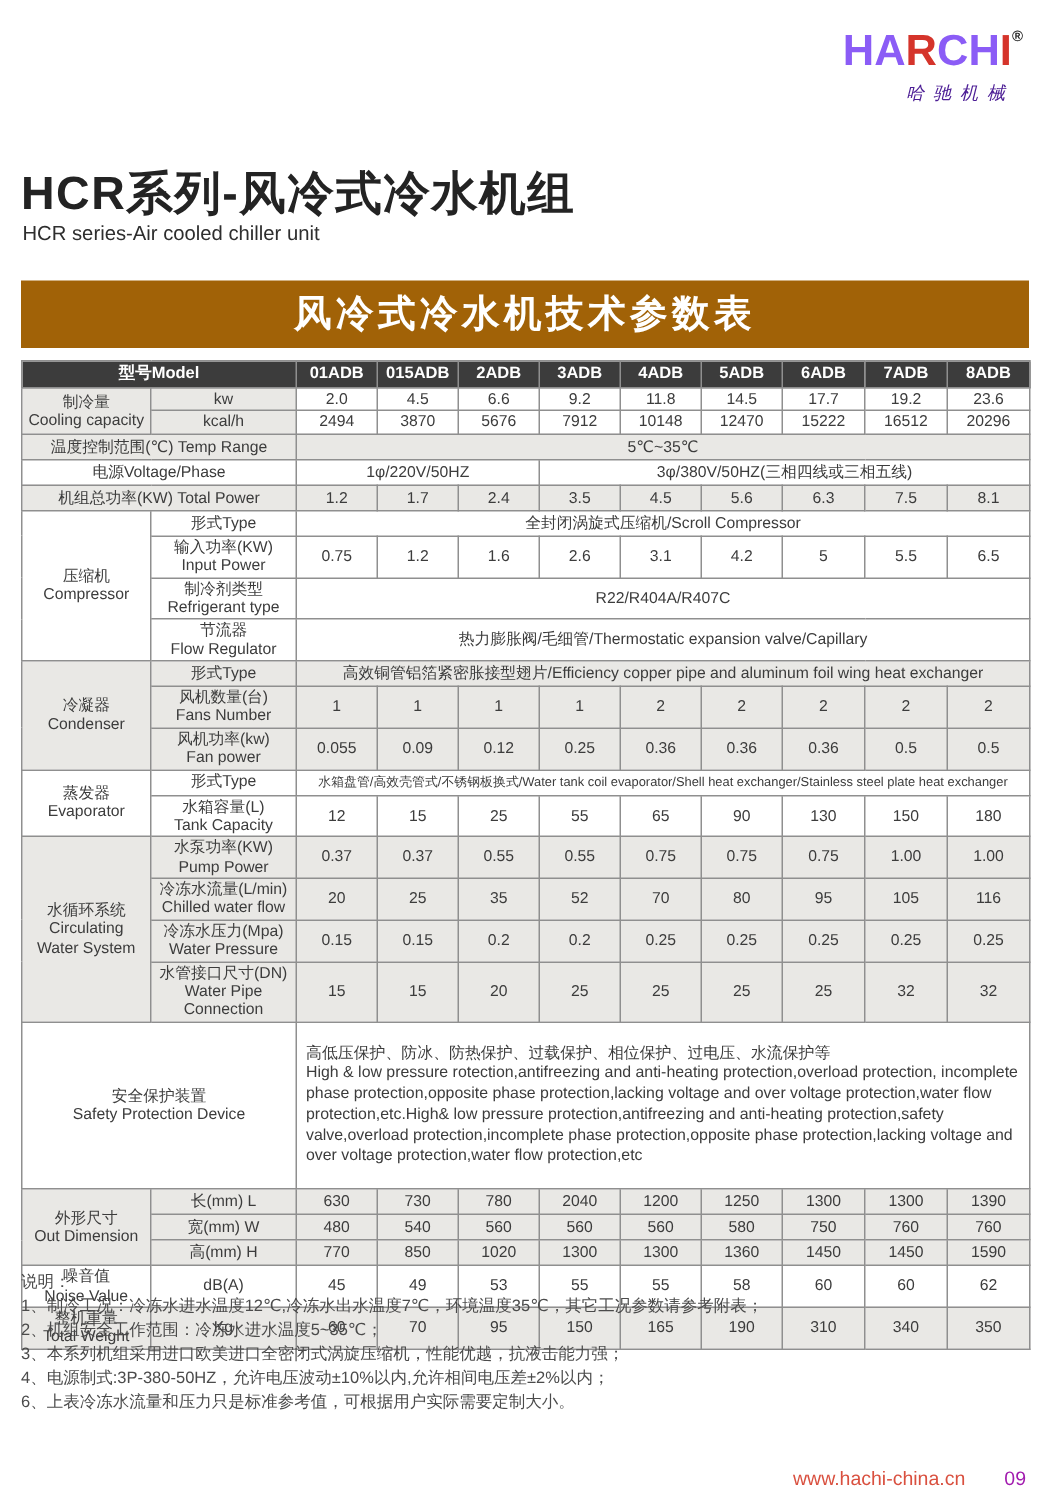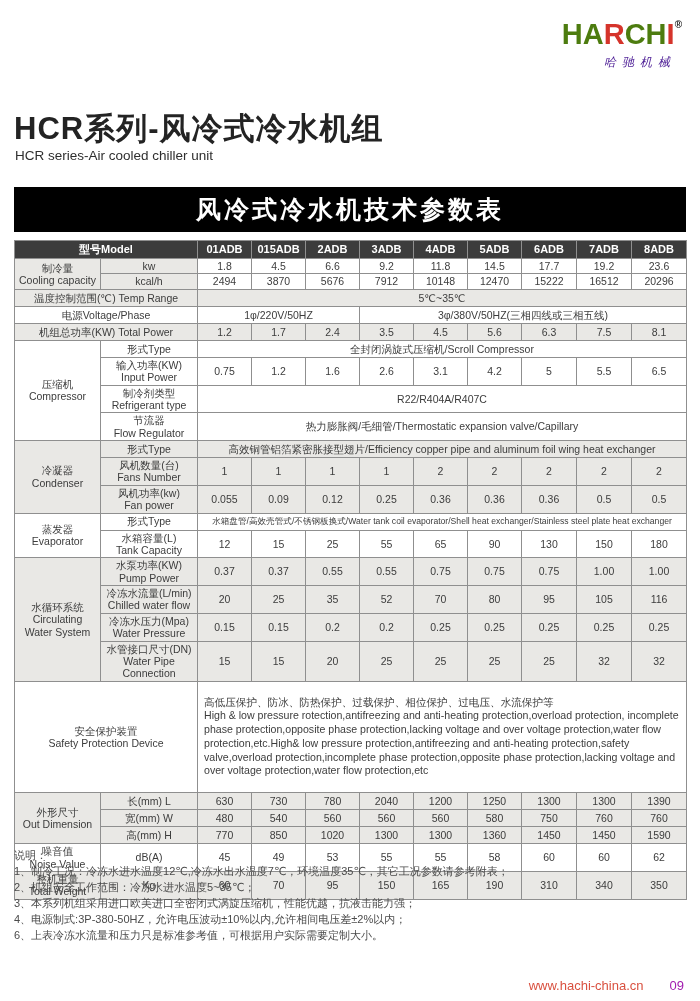--- a/index.html
+++ b/index.html
@@ -3,31 +3,31 @@
 <meta charset="utf-8">
 <style>
   * { margin:0; padding:0; box-sizing:border-box; }
   html,body { background:#ffffff; }
   body { font-family:"Liberation Sans","DejaVu Sans",sans-serif; }
   .page { position:relative; width:700px; height:1001px; background:#fff; overflow:hidden; }
 
   
   .logo { position:absolute; top:20px; right:18px; text-align:right; }
   .logo-word { font-size:29px; font-weight:800; letter-spacing:0px; line-height:1; color:#222; white-space:nowrap; }
-  .logo-dark { color:#4d7c0f; }
+  .logo-dark { color:#8b5cf6; }
   .logo-red { color:#d5342b; }
   .logo-reg { font-size:10px; vertical-align:top; color:#232323; font-weight:700; }
   .logo-sub { font-size:12px; color:#4c1d95; letter-spacing:6px; font-style:italic; margin-top:5px; margin-right:6px; }
 
   
   .title { position:absolute; left:14px; top:108px; font-size:31px; font-weight:700; color:#232323; letter-spacing:1px; }
   .subtitle { position:absolute; left:15px; top:148px; font-size:13.5px; font-weight:500; color:#2e2e2e; }
 
   
-  .banner { position:absolute; left:14px; top:187px; width:672px; height:45px; background:#000000;
+  .banner { position:absolute; left:14px; top:187px; width:672px; height:45px; background:#a16207;
             color:#fff; font-size:25px; font-weight:700; letter-spacing:3px; text-align:center; line-height:45px; }
 
   
   table.spec { position:absolute; left:14px; top:240px; width:672px; border-collapse:collapse; table-layout:fixed; }
   table.spec th, table.spec td { border:1px solid #8f8f8f; font-size:10.5px; text-align:center;
             vertical-align:middle; color:#3c3c3c; padding:1px 2px; line-height:1.18; }
   table.spec thead th { background:#3c3c3c; color:#ffffff; font-weight:700; font-size:11px; height:18px; }
   td.bg-gray { background:#e9e8e5; }
   td.bg-white { background:#ffffff; }
   td.group-label, td.row-label { font-size:10.5px; }
@@ -84,21 +84,21 @@
           <th>5ADB</th>
           <th>6ADB</th>
           <th>7ADB</th>
           <th>8ADB</th>
         </tr>
     </thead>
     <tbody>
         <tr style="height: 15px;">
           <td class="group-label bg-gray" rowspan="2">制冷量<br>Cooling capacity</td>
           <td class="row-label bg-gray">kw</td>
-          <td class="data-cell bg-white">1.8</td>
+          <td class="data-cell bg-white">2.0</td>
           <td class="data-cell bg-white">4.5</td>
           <td class="data-cell bg-white">6.6</td>
           <td class="data-cell bg-white">9.2</td>
           <td class="data-cell bg-white">11.8</td>
           <td class="data-cell bg-white">14.5</td>
           <td class="data-cell bg-white">17.7</td>
           <td class="data-cell bg-white">19.2</td>
           <td class="data-cell bg-white">23.6</td>
         </tr>
         <tr style="height: 15px;">

